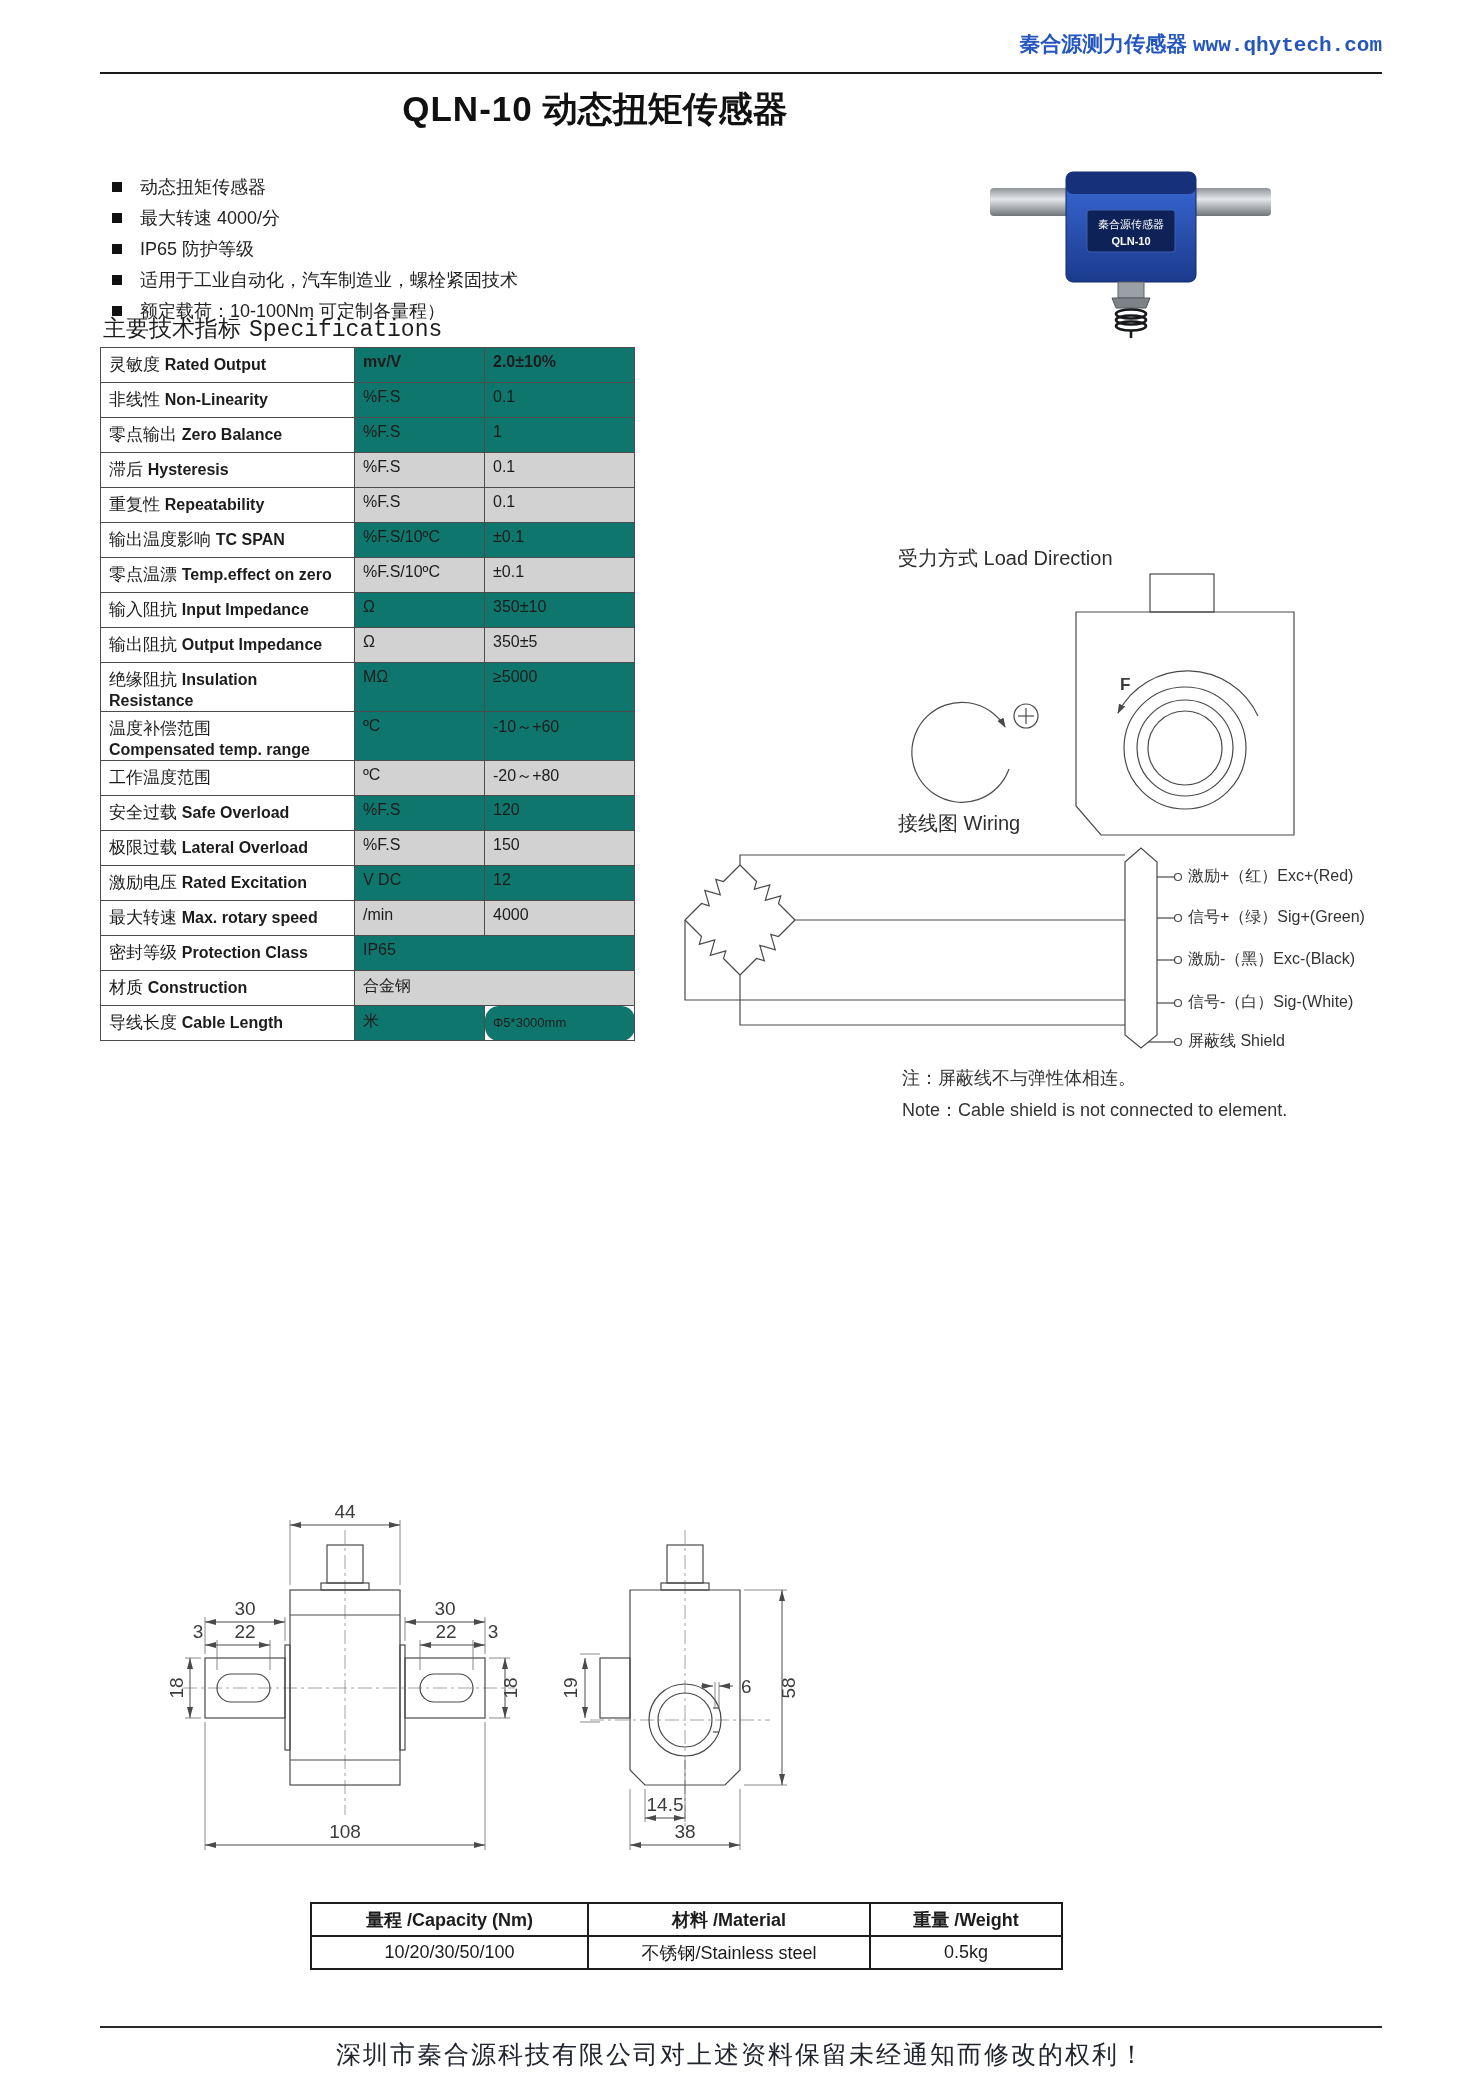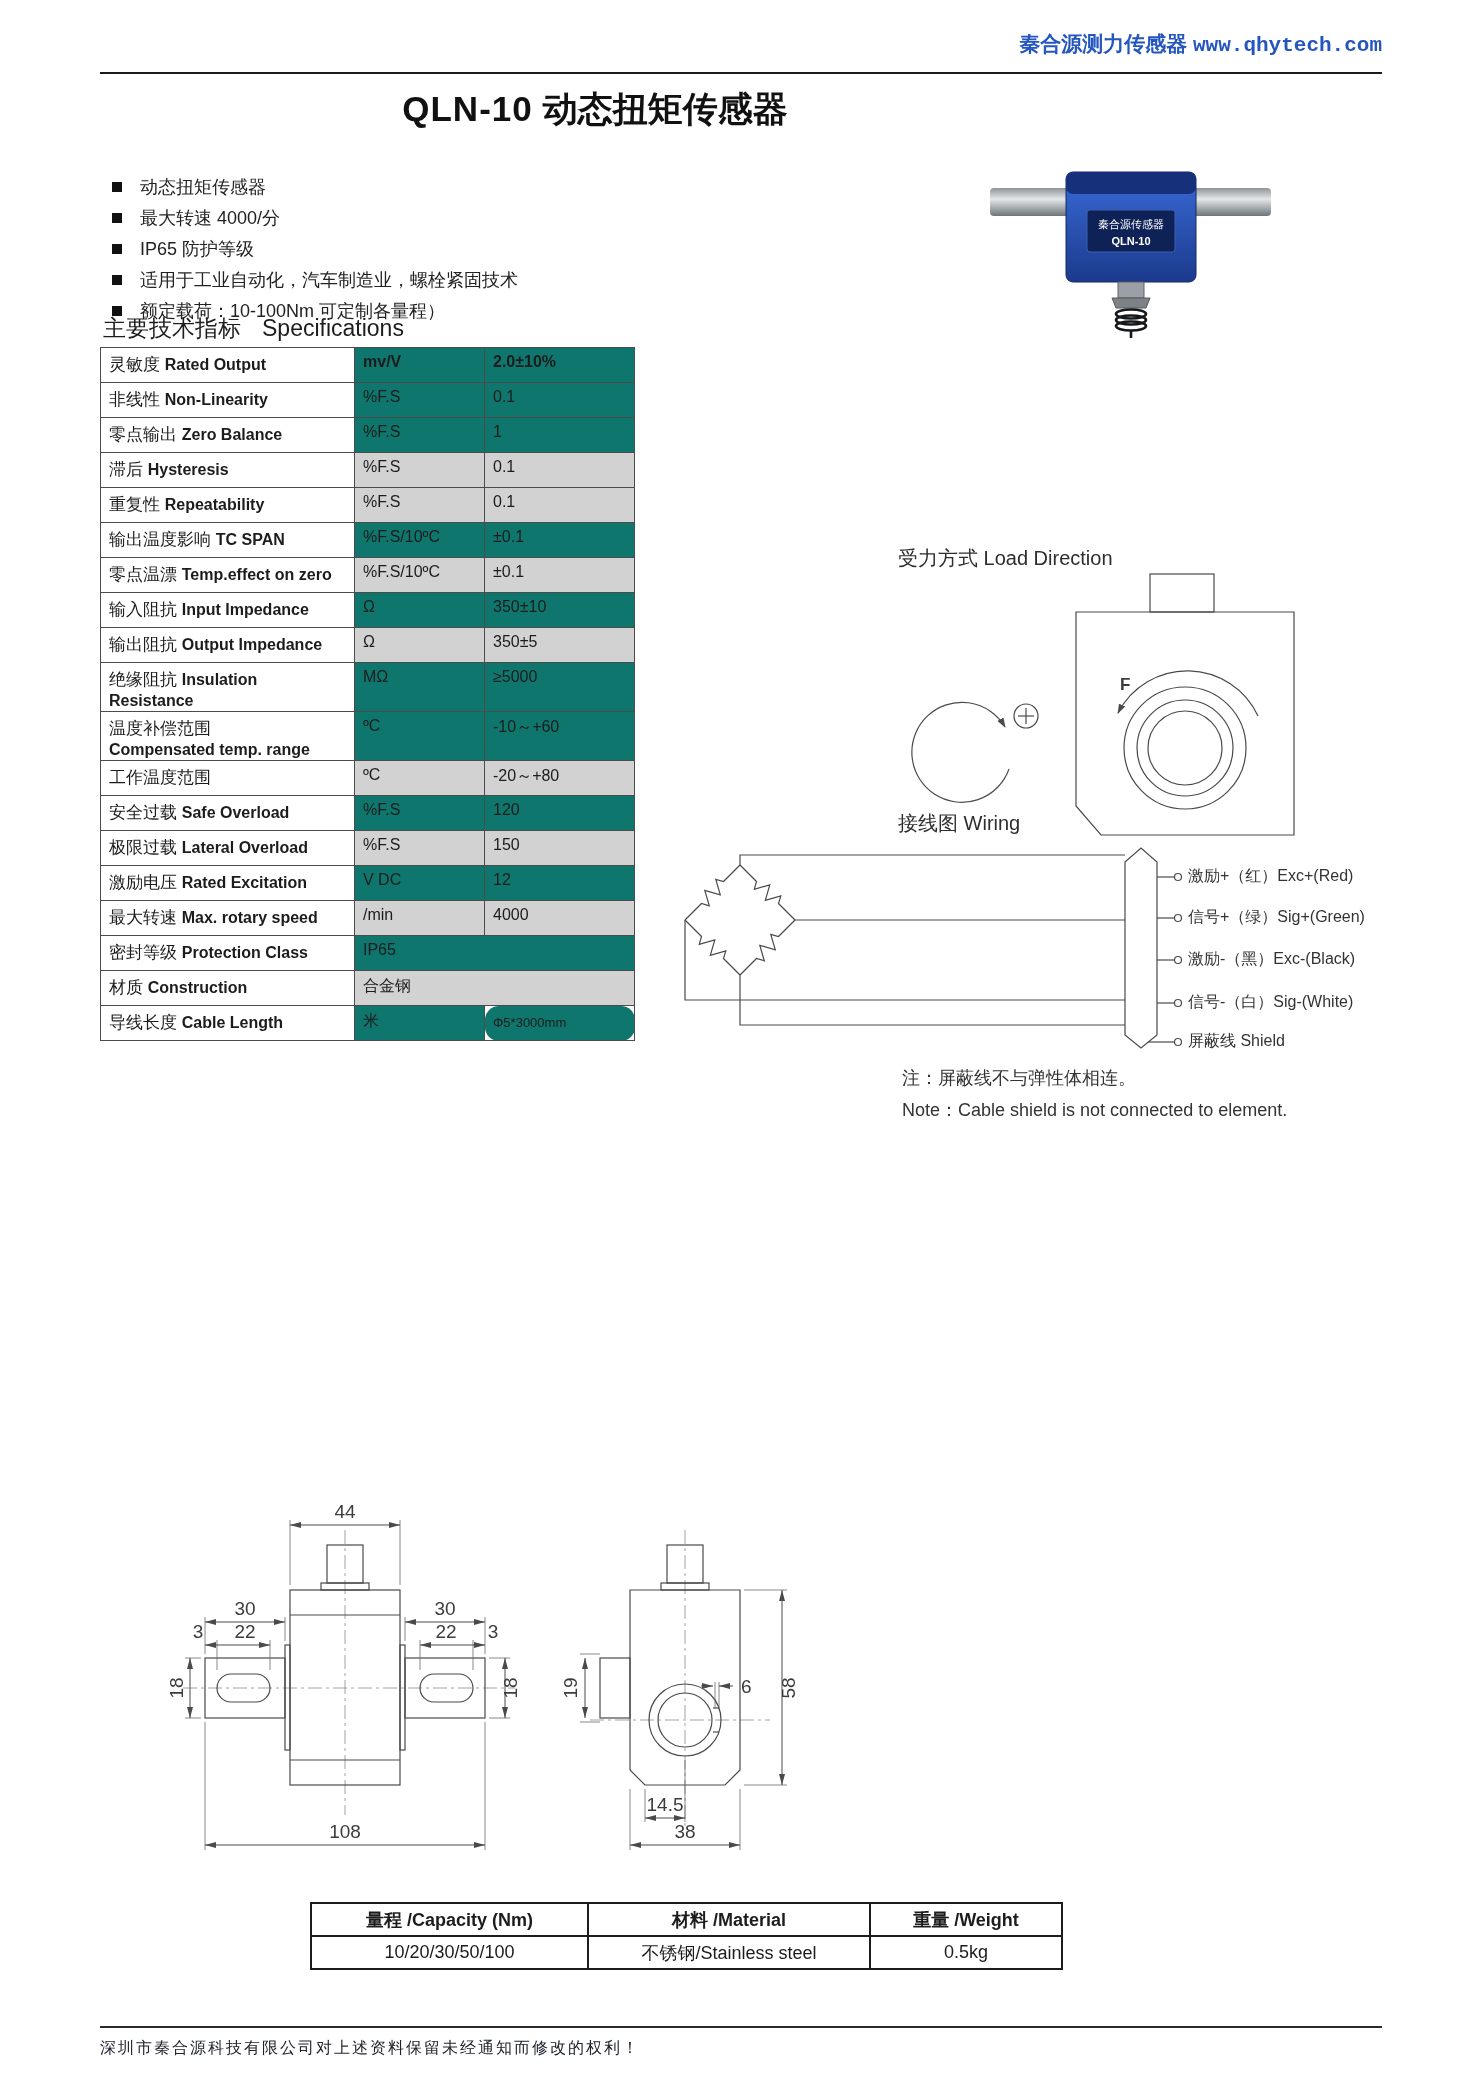--- a/index.html
+++ b/index.html
@@ -16,21 +16,21 @@
   #title{top:86px;left:100px;width:990px;text-align:center;font-weight:bold;font-size:35px;color:#111;}
   #title .model{letter-spacing:1px;margin-right:10px;}
 
   
   #features{top:172px;left:112px;list-style:none;margin:0;padding:0;}
   #features li{font-size:18px;line-height:31px;color:#222;}
   .blt{display:inline-block;width:10px;height:10px;background:#111;margin-right:18px;vertical-align:1px;}
 
   
   .sec-h{font-size:23px;color:#1d1d1d;}
-  .sec-h .en{margin-left:21px;}
+  .sec-h .en{margin-left:8px;font-family:Liberation Mono, monospace;}
   #spec-heading{top:313px;left:103px;}
   #dims-heading{top:1393px;left:103px;}
   .sub-h{font-size:20px;color:#2e2e2e;}
   #loaddir-heading{top:545px;left:898px;}
   #wiring-heading{top:810px;left:898px;}
 
   
   #spec-table{top:347px;left:100px;border-collapse:collapse;table-layout:fixed;width:483px;}
   #spec-table td{border:1px solid #4c4c4c;vertical-align:top;padding:5px 8px 0 8px;overflow:hidden;}
   #spec-table tr{height:35px;}
@@ -54,23 +54,23 @@
   .term-label{position:absolute;left:518px;font-size:16px;color:#333;white-space:nowrap;}
 
   
   #cap-table{top:1902px;left:310px;border-collapse:collapse;table-layout:fixed;}
   #cap-table td,#cap-table th{border:2px solid #1c1c1c;text-align:center;font-size:18px;padding:0;height:31px;margin-left:48px;}
   #cap-table th{font-weight:bold;}
   #cap-table .cw1{width:275px;} #cap-table .cw2{width:280px;} #cap-table .cw3{width:190px;}
 
   
   #hr-bottom{top:2026px;left:100px;width:1282px;height:2px;background:#2a2a2a;}
-  #footer-text{top:2038px;left:100px;width:1282px;text-align:left;
+  #footer-text{top:2038px;left:100px;width:1282px;text-align:center;
                font-family:"DejaVu Serif","Liberation Serif",serif;
-               font-size:16px;letter-spacing:2px;color:#20242e;}
+               font-size:25px;letter-spacing:2px;color:#20242e;}
 
   
   .draw-stroke{stroke:#4a4a4a;stroke-width:1.2;fill:none;}
   .thin{stroke:#6a6a6a;stroke-width:0.8;fill:none;}
   .cline{stroke:#8a8a8a;stroke-width:0.8;fill:none;stroke-dasharray:14 4 3 4;}
   .dim{stroke:#4a4a4a;stroke-width:1;fill:none;}
   .dim-text{font-family:"Liberation Sans",sans-serif;font-size:19px;fill:#3c3c3c;}
   .f-text{font-family:"Liberation Sans",sans-serif;font-size:17px;font-weight:bold;fill:#3c3c3c;}
 </style>
 </head>

